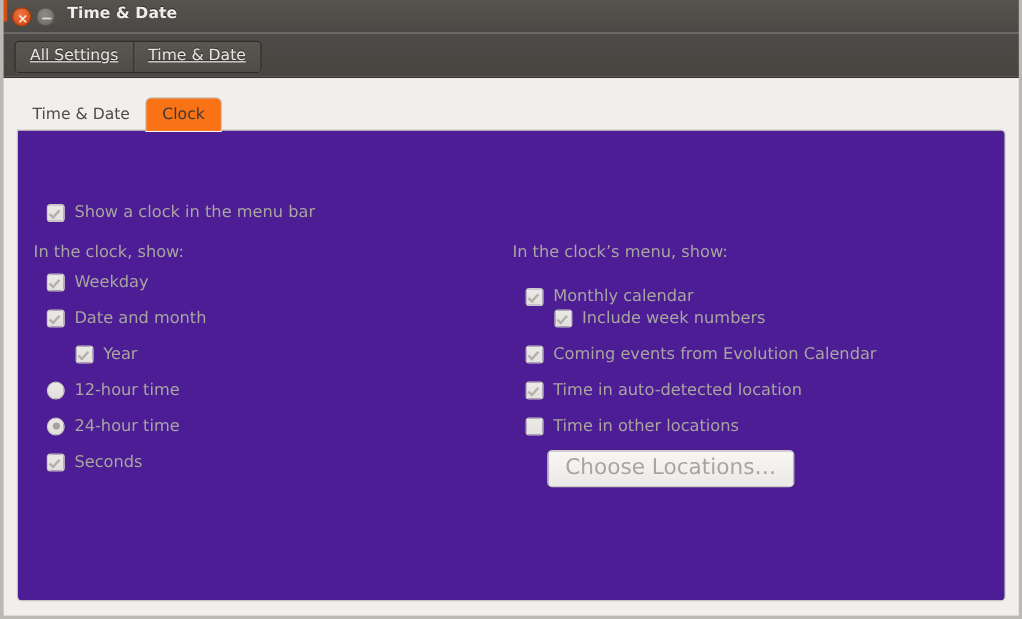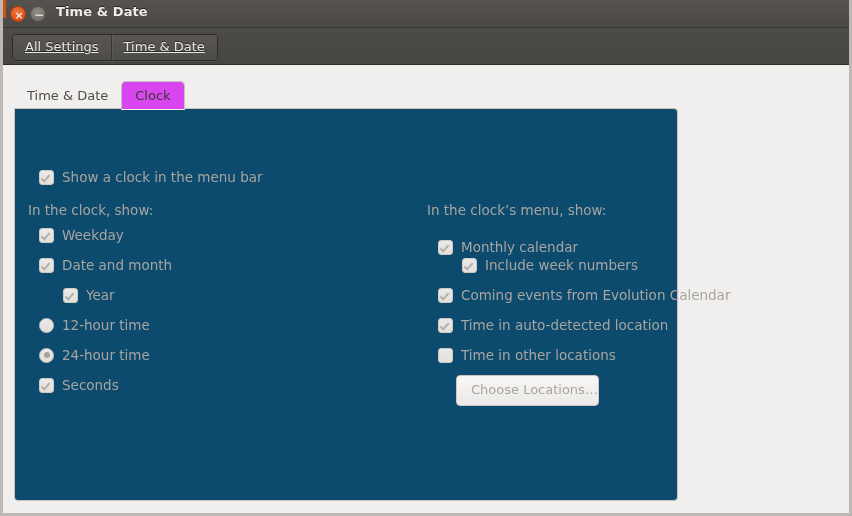--- a/index.html
+++ b/index.html
@@ -142,33 +142,33 @@
     box-sizing: border-box;
     cursor: default;
     border-top-left-radius: 5px;
     border-top-right-radius: 5px;
   }
   .tab.inactive {
     color: #4f4c49;
     background: transparent;
   }
   .tab.active {
-    background: #d946ef;
+    background: #f97316;
     border: 1px solid #c7c3bd;
     border-bottom: 1px solid #f6f5f4;
     height: 29px;
     margin-bottom: -1px;
     color: #3b3835;
     z-index: 4;
   }
   #panel {
     position: absolute;
     left: 0; top: 28px;
-    width: 664px; height: 393px;
-    background: #0c4a6e;
+    width: 824px; height: 393px;
+    background: #4c1d95;
     border: 1px solid #c7c3bd;
     border-radius: 0 4px 4px 4px;
     box-sizing: border-box;
   }
 
   
   .row {
     position: absolute;
     display: flex;
     align-items: center;
@@ -220,22 +220,22 @@
     content: "";
     position: absolute;
     left: 3.5px; top: 3.5px;
     width: 6px; height: 6px;
     border-radius: 50%;
     background: #a5a29d;
   }
 
   .push-button {
     position: absolute;
-    padding: 6px 0 7px 14px;
-    font-size: 13px;
+    padding: 6px 14px 7px 14px;
+    font-size: 18px;
     color: #a8a5a0;
     background: linear-gradient(to bottom, #f7f6f5 0%, #eceae8 100%);
     border: 1px solid #cbc7c2;
     border-radius: 4px;
     box-sizing: border-box;
     font-family: inherit;
     line-height: 16px;
     cursor: default;
     white-space: nowrap;
   }

